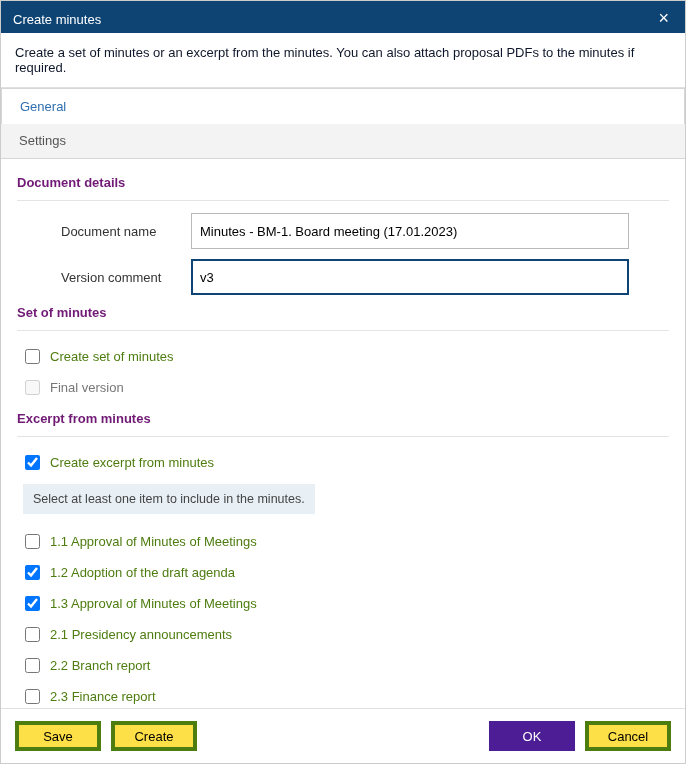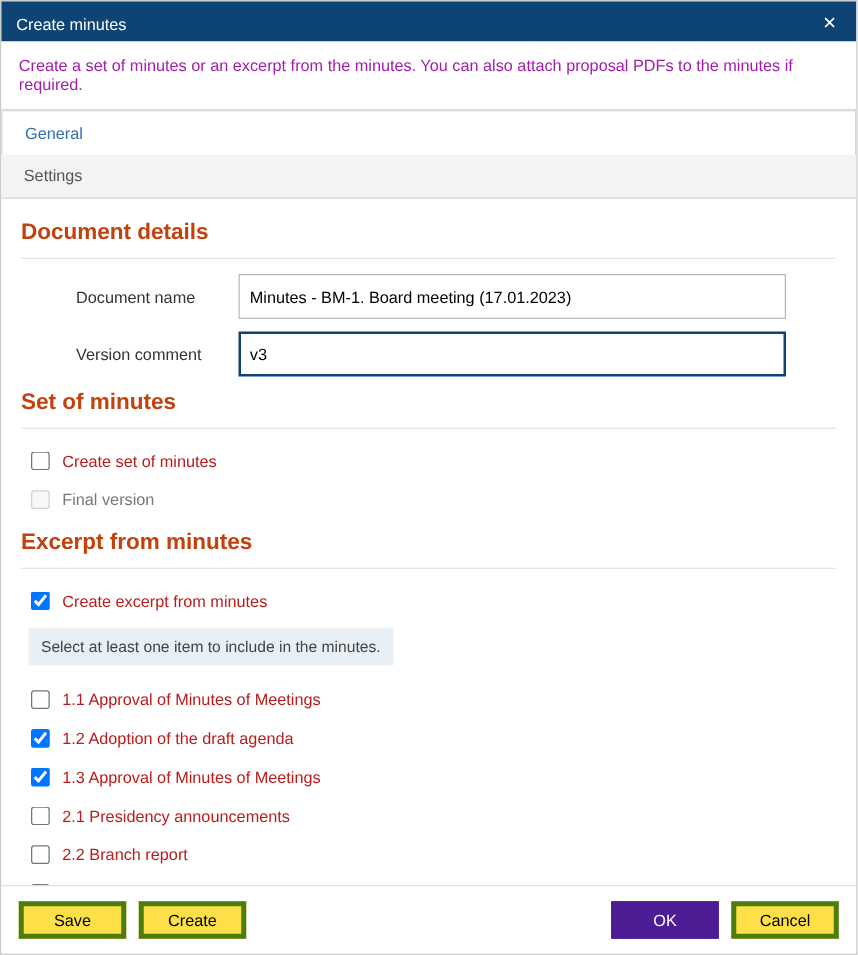--- a/index.html
+++ b/index.html
@@ -25,21 +25,21 @@
     }
     .titlebar-title { font-size: 13px; }
     .titlebar-close {
       font-size: 18px;
       line-height: 1;
       cursor: pointer;
       padding: 0 4px;
     }
     .description {
       padding: 12px 14px;
-      color: #a21caf;
+      color: #0f172a;
       font-size: 13px;
       border-bottom: 1px solid #e0e0e0;
     }
     .tabs {
       display: flex;
       background: #f3f3f3;
       border-bottom: 1px solid #d6d6d6;
       flex-direction: column;
     }
     .tab {
@@ -57,22 +57,22 @@
       border-right: 1px solid #d6d6d6;
       margin-bottom: -1px;
       position: relative;
     }
     .content {
       flex: 1;
       overflow-y: auto;
       padding: 16px 16px 10px 16px;
     }
     .section-header {
-      color: #c2410c;
-      font-size: 18px;
+      color: #701a75;
+      font-size: 13px;
       font-weight: 600;
       margin-bottom: 10px;
       margin-top: 6px;
     }
     .section-header.first { margin-top: 0; }
     .section-divider {
       border: none;
       border-top: 1px solid #e4e4e4;
       margin-bottom: 12px;
     }
@@ -106,21 +106,21 @@
       padding: 6px 0 10px 8px;
     }
     .cb {
       width: 15px;
       height: 15px;
       margin-right: 10px;
       cursor: pointer;
     }
     .cb-label {
       font-size: 13px;
-      color: #b91c1c;
+      color: #4d7c0f;
     }
     .cb-label.disabled { color: #777; }
     .info-banner {
       background: #e8f0f6;
       color: #444;
       padding: 8px 10px;
       margin: 4px 0 14px 6px;
       font-size: 12.5px;
       display: inline-block;
     }

